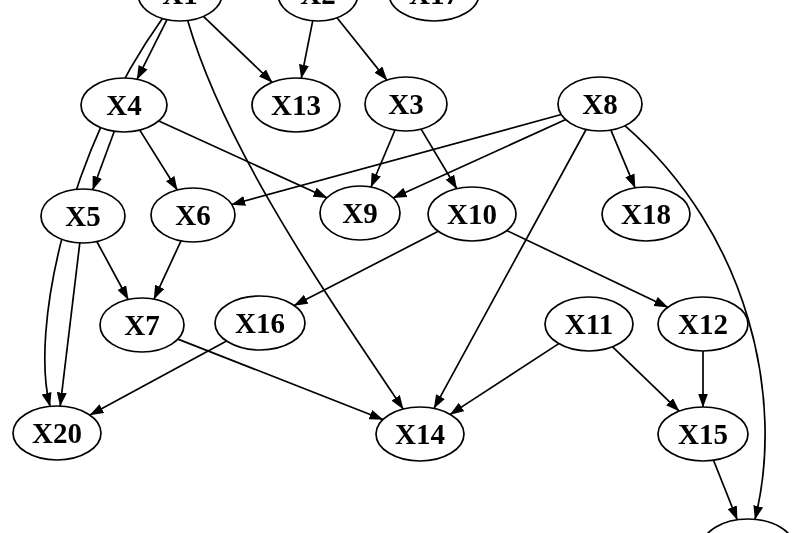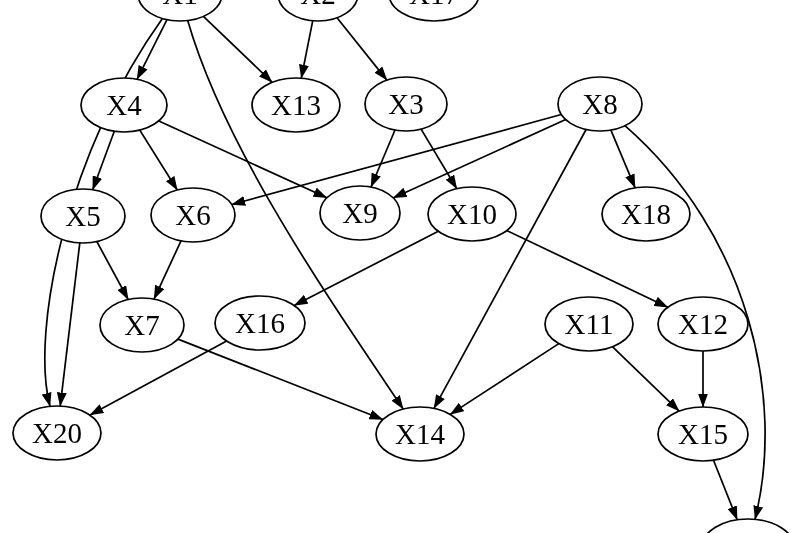--- a/index.html
+++ b/index.html
@@ -1,16 +1,16 @@
 <!DOCTYPE html>
 <html><head>
 <meta charset="utf-8">
 <style>
   html,body{margin:0;padding:0;background:#ffffff;}
-  #stage{position:relative;width:800px;height:533px;overflow:hidden;background:#ffffff;}
+  #stage{position:relative;width:800px;height:533px;overflow:hidden;background:#ffffff;font-weight:bold;}
   svg{display:block;}
   .node-label{
     font-family:"Liberation Serif","DejaVu Serif",serif;
     font-size:29px;
     fill:#000000;
   }
 </style>
 </head>
 <body>
 

